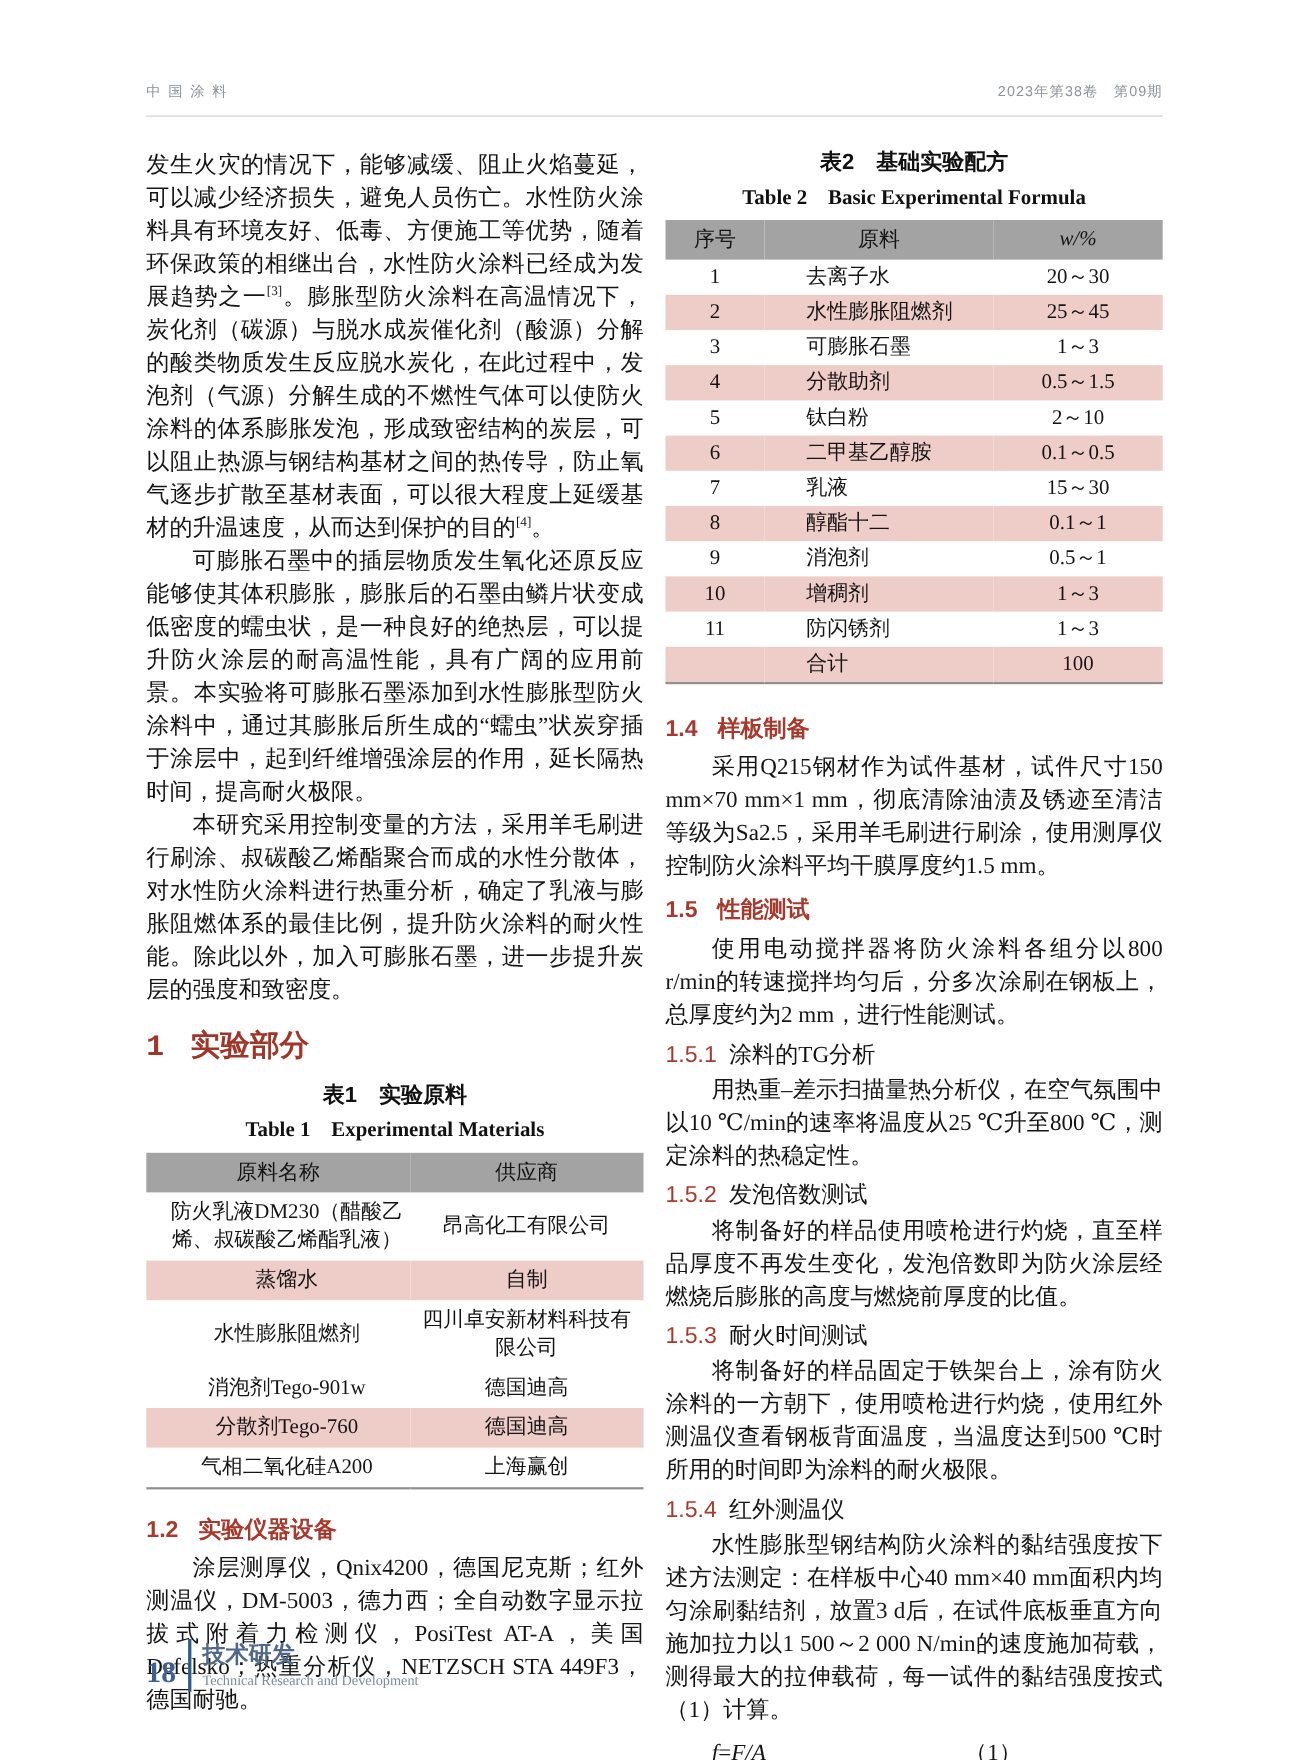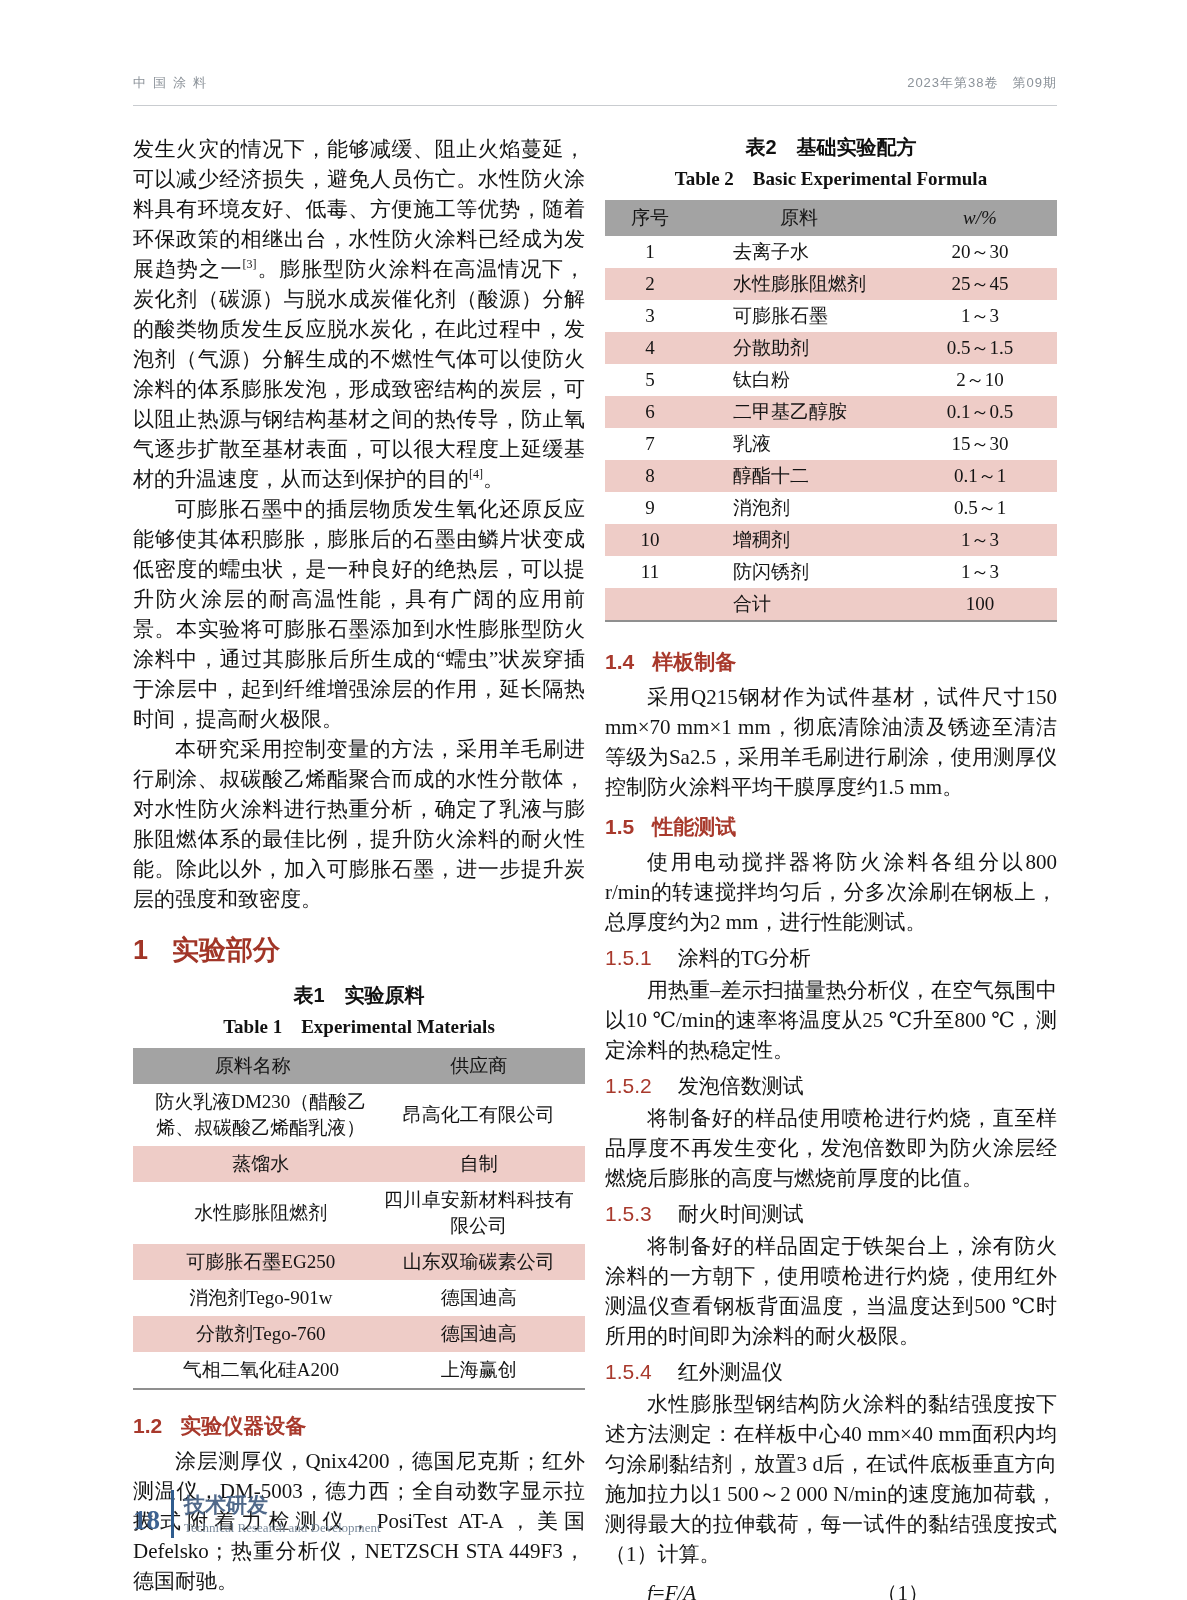--- a/index.html
+++ b/index.html
@@ -13,26 +13,26 @@
   .header-rule{position:absolute;top:105px;left:133px;width:924px;height:1px;background:#c9ccd0;}
 
   
   .columns{position:absolute;top:134px;left:133px;width:924px;display:flex;gap:20px;}
   .col{width:452px;}
 
   .para{font-size:21px;line-height:30px;text-align:justify;margin:0;}
   .indent{text-indent:42px;}
   sup.ref{font-size:12px;vertical-align:super;line-height:0;}
 
-  h1.sec1{font-family:Liberation Sans, sans-serif;color:#a13527;font-size:27px;font-weight:bold;margin:18px 0 10px;}
+  h1.sec1{font-family:Liberation Mono, monospace;color:#a13527;font-size:27px;font-weight:bold;margin:18px 0 10px;}
   h1.sec1 .num{margin-right:24px;}
   h2.sec2{font-family:"Liberation Sans",sans-serif;color:#a8392c;font-size:21px;font-weight:bold;margin:11px 0 6px;}
   h2.sec2 .num{margin-right:18px;}
   h3.sec3{font-size:21px;font-weight:normal;margin:7px 0 3px;}
-  h3.sec3 .num{color:#a8392c;font-family:"Liberation Sans",sans-serif;margin-right:26px;}
+  h3.sec3 .num{color:#a8392c;font-family:"Liberation Sans",sans-serif;margin-right:11px;}
 
   .tbl-cap{text-align:center;margin:14px 0 8px;}
   .cap-cn{font-family:"Liberation Sans",sans-serif;font-weight:bold;font-size:20px;color:#111;}
   .cap-en{font-weight:bold;font-size:19px;margin-top:5px;color:#111;}
 
   table.tbl{width:100%;border-collapse:collapse;font-size:19px;border-bottom:2px solid #8f8f8f;}
   .tbl th{background:#a3a3a3;font-weight:normal;padding:5px 2px;text-align:center;}
   .tbl td{padding:5px 2px;line-height:26px;}
   .tbl tr.pink td{background:#eeccc7;}
 
@@ -93,24 +93,20 @@
             <td class="c2">昂高化工有限公司</td>
           </tr>
           <tr class="pink">
             <td class="c1">蒸馏水</td>
             <td class="c2">自制</td>
           </tr>
           <tr>
             <td class="c1">水性膨胀阻燃剂</td>
             <td class="c2">四川卓安新材料科技有限公司</td>
           </tr>
-          <tr class="pink">
-            <td class="c1">可膨胀石墨EG250</td>
-            <td class="c2">山东双瑜碳素公司</td>
-          </tr>
           <tr>
             <td class="c1">消泡剂Tego-901w</td>
             <td class="c2">德国迪高</td>
           </tr>
           <tr class="pink">
             <td class="c1">分散剂Tego-760</td>
             <td class="c2">德国迪高</td>
           </tr>
           <tr>
             <td class="c1">气相二氧化硅A200</td>

